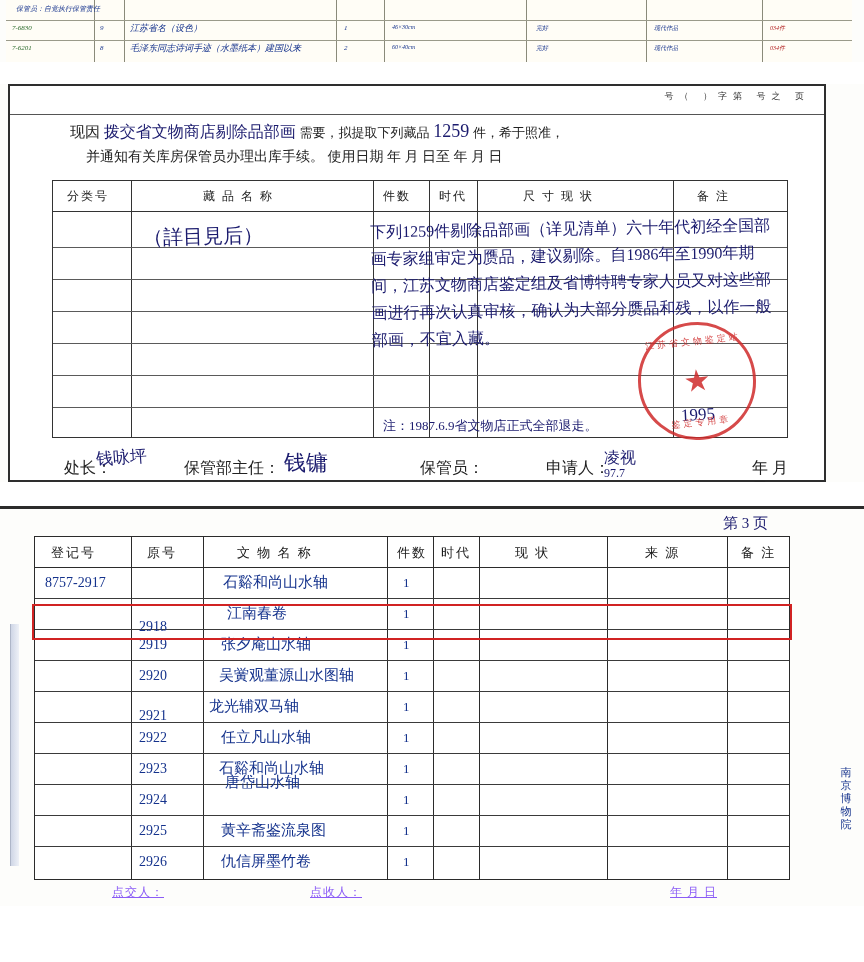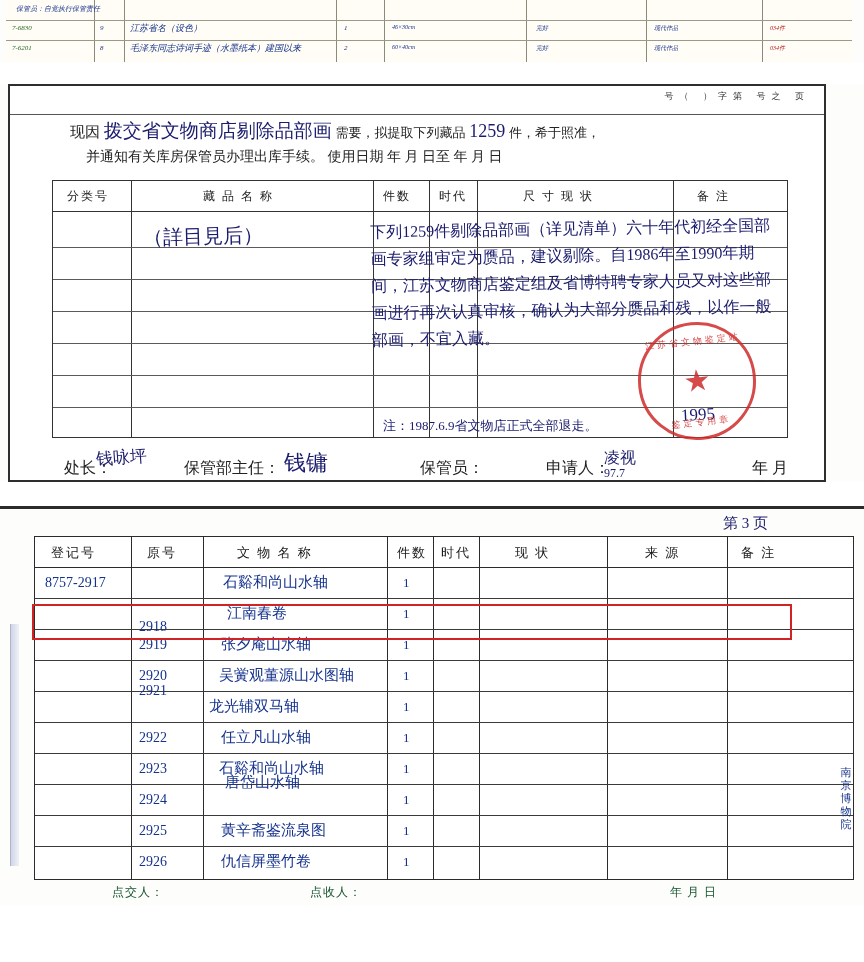--- a/index.html
+++ b/index.html
@@ -208,21 +208,21 @@
   .page-no {
     position: absolute;
     right: 96px; top: 514px;
     font-size: 15px;
     color: #1b1b6e;
     font-family: "Liberation Serif", serif;
   }
   .ledger {
     position: absolute;
     left: 34px; top: 536px;
-    width: 820px; height: 344px;
+    width: 756px; height: 344px;
     border: 1.6px solid #2b2b2b;
     box-sizing: border-box;
     background: #fff;
   }
   .ledger .lh {
     position: absolute;
     left: 0; right: 0; top: 0;
     height: 30px;
     border-bottom: 1.6px solid #2b2b2b;
   }
@@ -272,23 +272,24 @@
     pointer-events: none;
   }
   .ledger-foot {
     position: absolute;
     left: 34px; top: 884px;
     width: 756px; height: 20px;
   }
   .ledger-foot span {
     position: absolute;
     font-size: 12px;
-    color: #14532d;
+    color: #8b5cf6;
     font-family: "Liberation Serif", serif;
     letter-spacing: 1px;
+    text-decoration: underline;
   }
   .side-vert {
     position: absolute;
     right: 10px; top: 766px;
     width: 16px;
     font-size: 11px;
     line-height: 13px;
     color: #14328c;
     font-family: "Liberation Serif", serif;
     text-align: center;
@@ -360,21 +361,21 @@
     <div class="mid-head">
       <span class="mid-head-labels">
         <span>号（  ）字第</span>
         <span>号之</span>
         <span>页</span>
       </span>
     </div>
 
     <div class="mid-body-text">
       <span class="blk">现因</span>
-      <span style="font-size:19px">拨交省文物商店剔除品部画</span>
+      <span style="font-size:16px">拨交省文物商店剔除品部画</span>
       <span class="blk" style="font-size:13px">需要，拟提取下列藏品</span>
       <span style="font-size:18px">1259</span>
       <span class="blk" style="font-size:13px">件，希于照准，</span>
     </div>
 
     <div class="mid-line2">并通知有关库房保管员办理出库手续。      使用日期      年      月      日至      年      月      日</div>
 
     <div class="mid-table">
       <div class="hdr">
         <span style="left:14px">分类号</span>
@@ -465,21 +466,21 @@
     <span class="cellqty" style="left:368px;top:69px">1</span>
 
     <span class="cellno" style="left:104px;top:100px">2919</span>
     <span class="cellname" style="left:186px;top:98px">张夕庵山水轴</span>
     <span class="cellqty" style="left:368px;top:100px">1</span>
 
     <span class="cellno" style="left:104px;top:131px">2920</span>
     <span class="cellname" style="left:184px;top:129px">吴黉观董源山水图轴</span>
     <span class="cellqty" style="left:368px;top:131px">1</span>
 
-    <span class="cellno" style="left:104px;top:146px">2921</span>
+    <span class="cellno" style="left:104px;top:171px">2921</span>
     <span class="cellname" style="left:174px;top:160px">龙光辅双马轴</span>
     <span class="cellqty" style="left:368px;top:162px">1</span>
 
     <span class="cellno" style="left:104px;top:193px">2922</span>
     <span class="cellname" style="left:186px;top:191px">任立凡山水轴</span>
     <span class="cellqty" style="left:368px;top:193px">1</span>
 
     <span class="cellno" style="left:104px;top:224px">2923</span>
     <span class="cellname" style="left:184px;top:222px">石谿和尚山水轴</span>
     <span class="cellqty" style="left:368px;top:224px">1</span>

